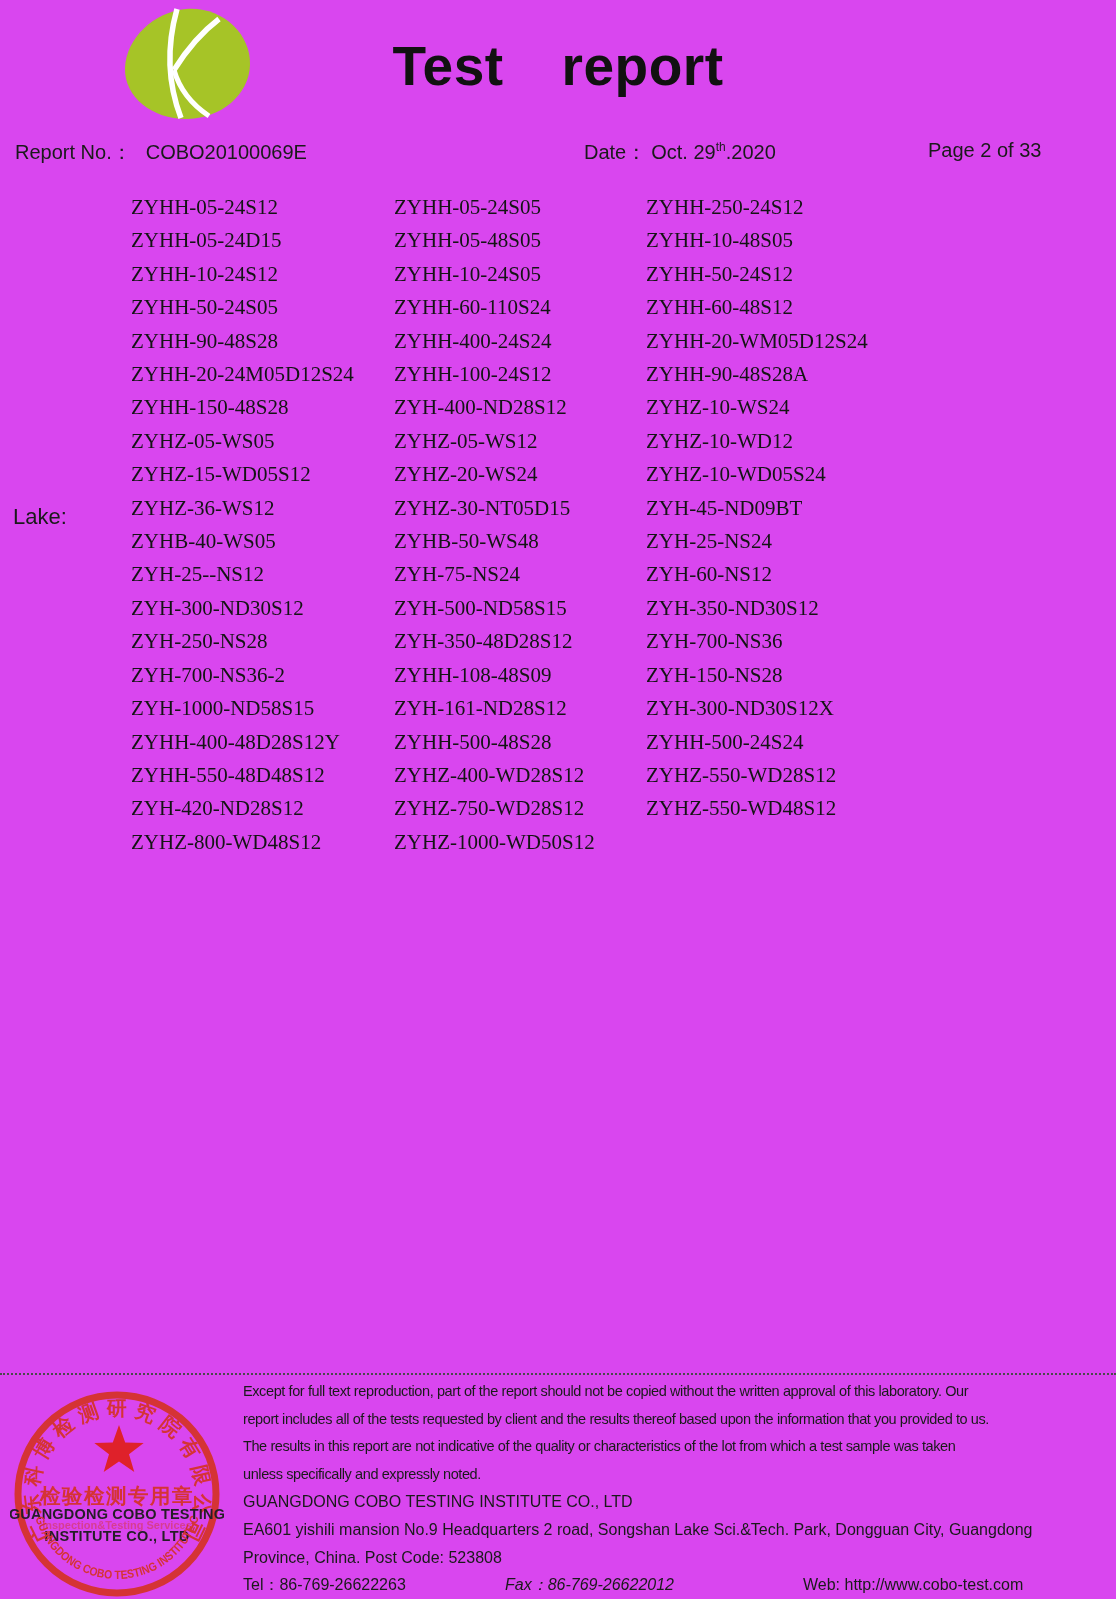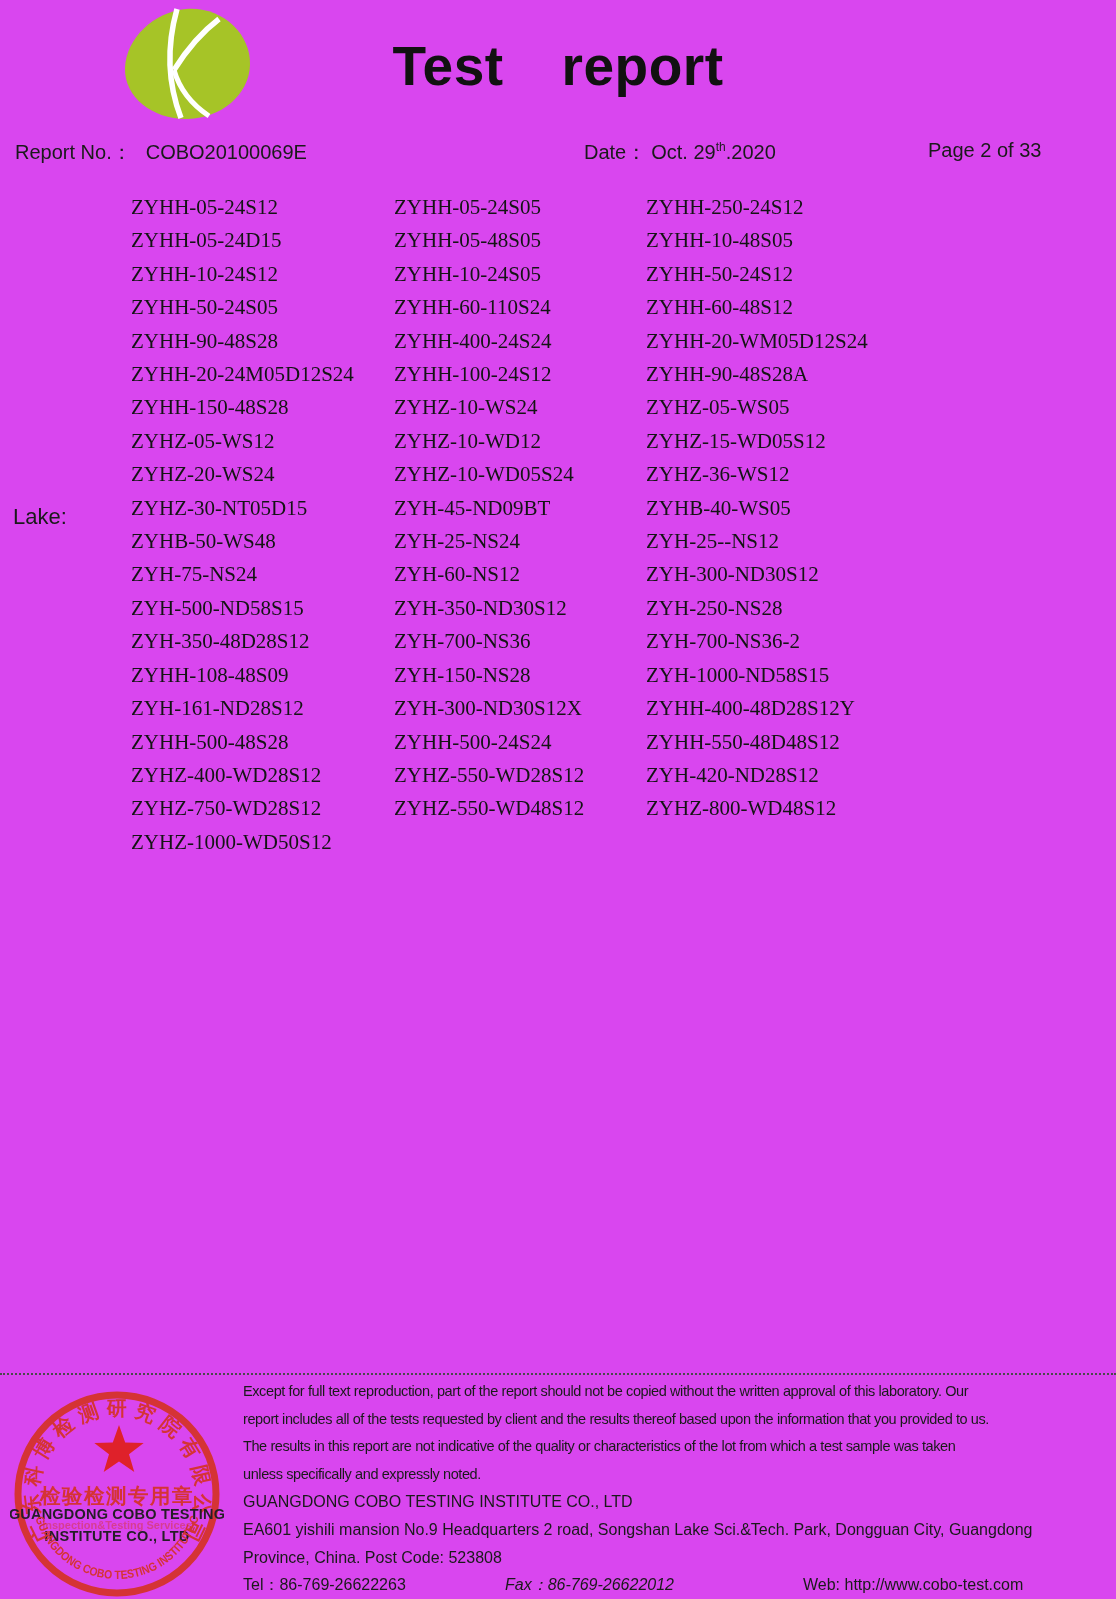--- a/index.html
+++ b/index.html
@@ -88,20 +88,21 @@
       <div>ZYHH-50-24S05</div>
       <div>ZYHH-60-110S24</div>
       <div>ZYHH-60-48S12</div>
       <div>ZYHH-90-48S28</div>
       <div>ZYHH-400-24S24</div>
       <div>ZYHH-20-WM05D12S24</div>
       <div>ZYHH-20-24M05D12S24</div>
       <div>ZYHH-100-24S12</div>
       <div>ZYHH-90-48S28A</div>
       <div>ZYHH-150-48S28</div>
+      <div>ZYH-400-ND28S12</div>
       <div>ZYHZ-10-WS24</div>
       <div>ZYHZ-05-WS05</div>
       <div>ZYHZ-05-WS12</div>
       <div>ZYHZ-10-WD12</div>
       <div>ZYHZ-15-WD05S12</div>
       <div>ZYHZ-20-WS24</div>
       <div>ZYHZ-10-WD05S24</div>
       <div>ZYHZ-36-WS12</div>
       <div>ZYHZ-30-NT05D15</div>
       <div>ZYH-45-ND09BT</div>

